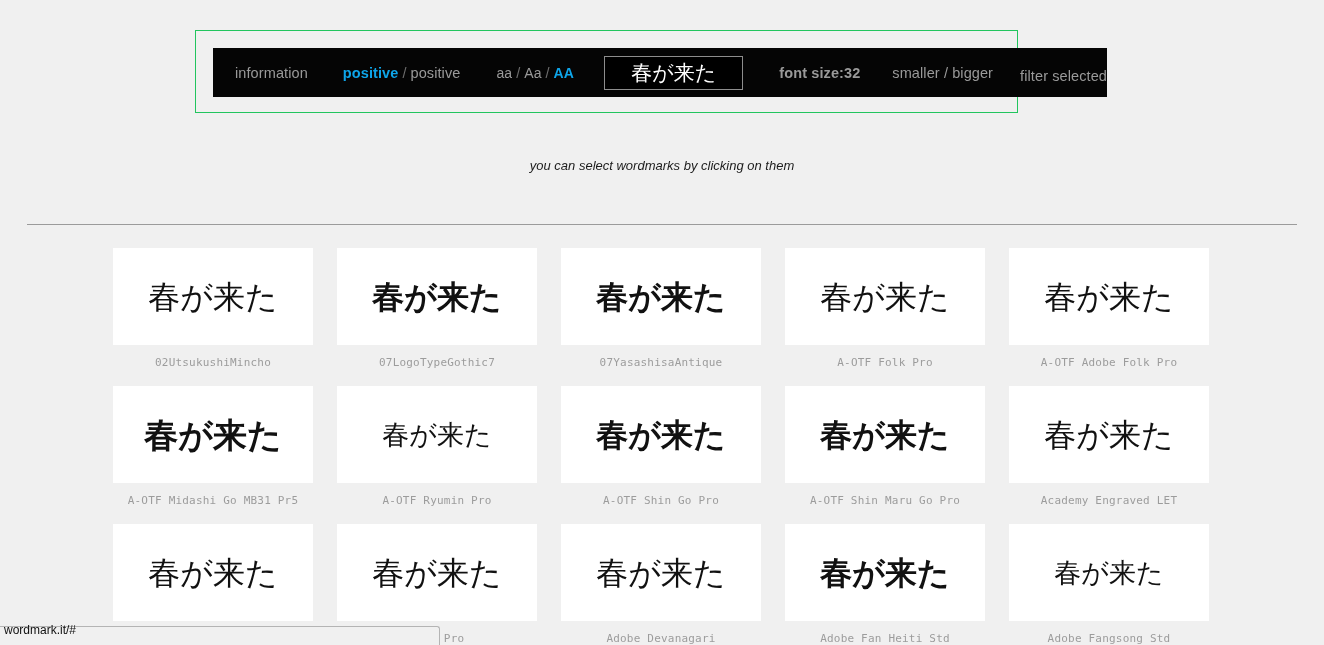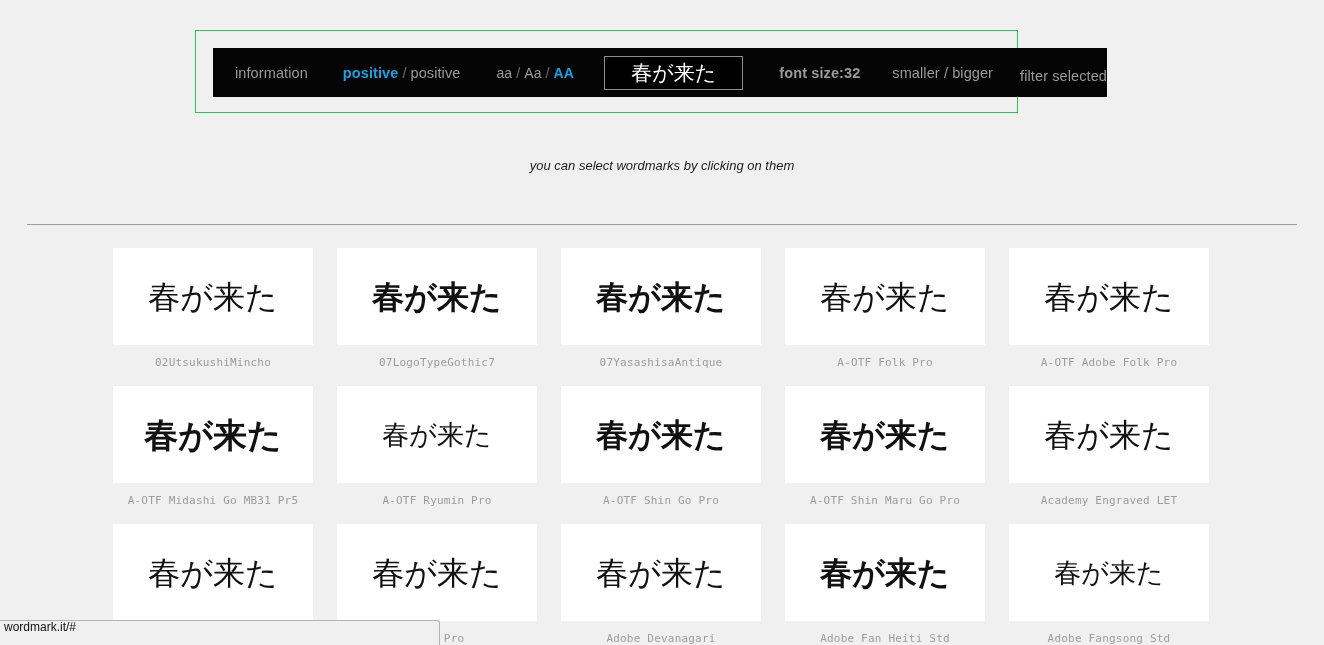--- a/index.html
+++ b/index.html
@@ -143,21 +143,21 @@
     color: #9c9c9c;
     letter-spacing: 0.2px;
     white-space: nowrap;
   }
 
   
   .statusbar {
     position: absolute;
     left: 0;
     bottom: 0;
-    height: 25px;
+    height: 19px;
     min-width: 440px;
     background: #f0f0f0;
     border-top: 1px solid #b4b4b4;
     border-right: 1px solid #b4b4b4;
     border-top-right-radius: 3px;
     display: flex;
     align-items: center;
     padding: 0 8px 12px 4px;
     box-sizing: border-box;
     font-size: 12px;

